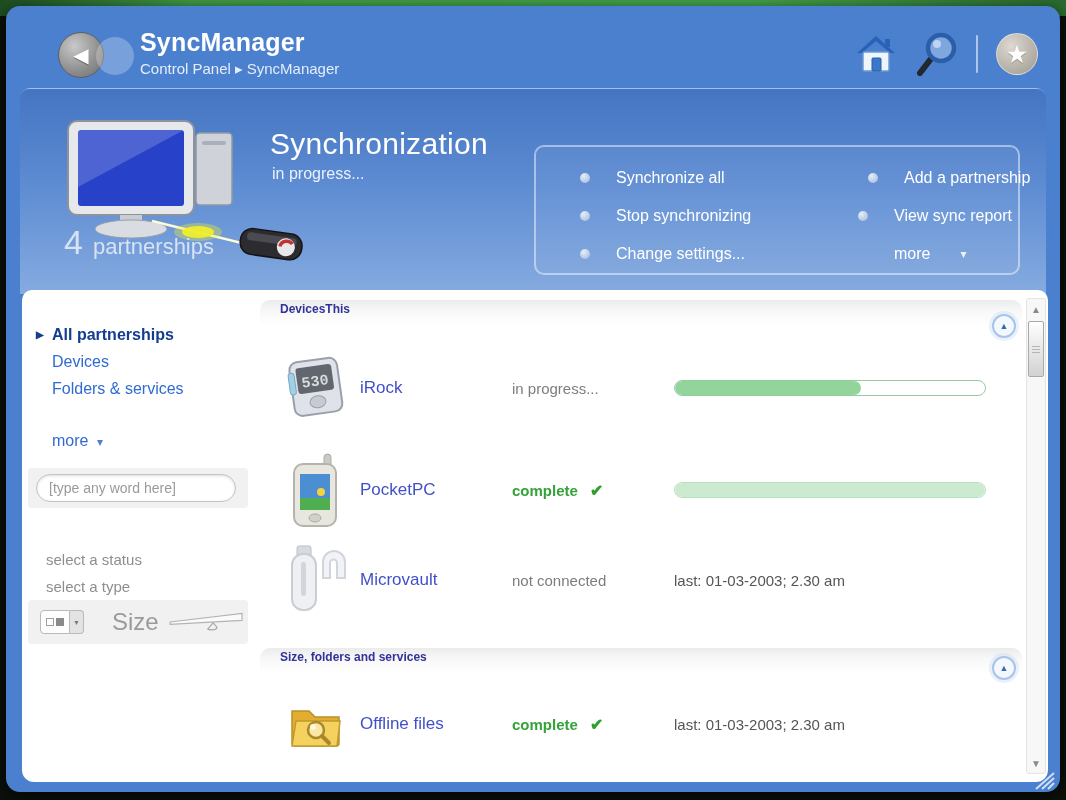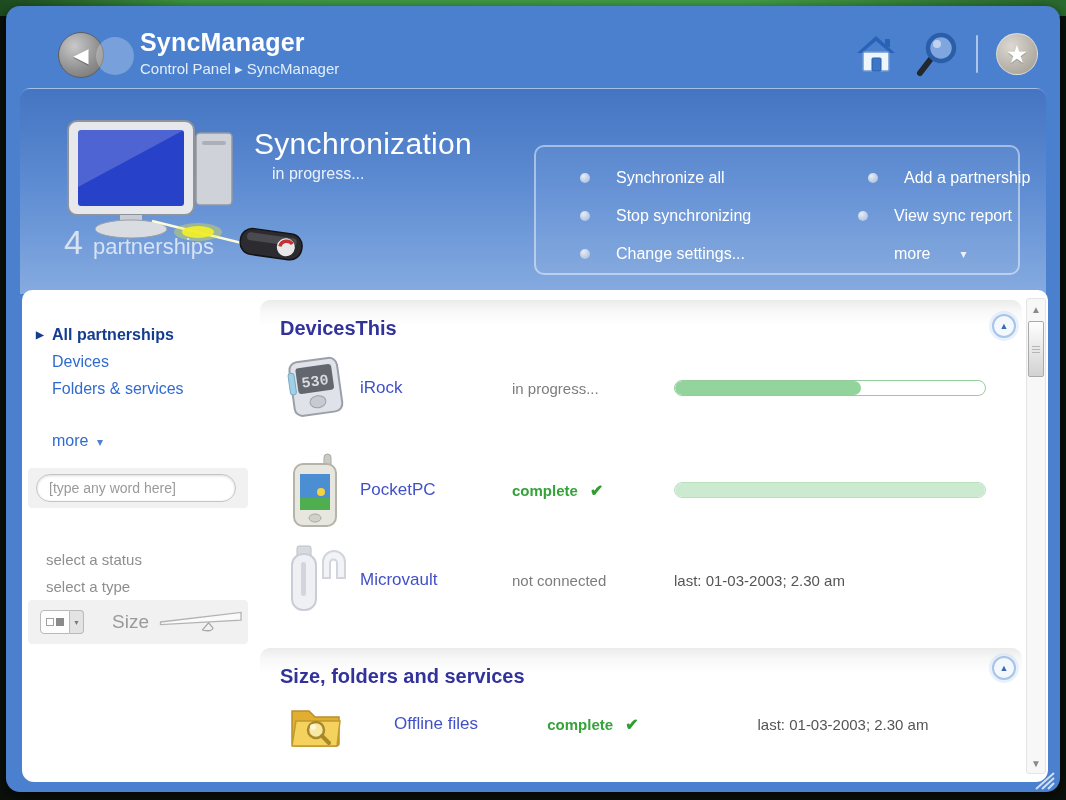--- a/index.html
+++ b/index.html
@@ -41,21 +41,21 @@
     text-shadow:0 1px 1px rgba(0,0,0,.25); }
   
   .header-band { position:absolute; left:14px; right:14px; top:82px; height:206px;
     border-radius:10px 10px 0 0;
     background:linear-gradient(180deg,#4574c2 0%, #5c8bd2 45%, #7aa2dc 85%, #86abe0 100%);
     border-top:1px solid rgba(255,255,255,.25); }
   .sync-illustration { position:absolute; left:28px; top:18px; }
   .count-line { position:absolute; left:44px; top:134px; color:#d7e2f3; display:flex; align-items:baseline; gap:10px; }
   .count-num { font-size:34px; font-weight:400; }
   .count-label { font-size:22px; }
-  .status-title { position:absolute; left:234px; top:38px; color:#fff; font-size:30px; letter-spacing:.3px;text-align:right; }
+  .status-title { position:absolute; left:250px; top:38px; color:#fff; font-size:30px; letter-spacing:.3px;text-align:right; }
   .status-sub { position:absolute; left:252px; top:76px; color:#e9f1fc; font-size:16px; }
   .tasks-panel { position:absolute; right:26px; top:56px; width:486px; height:130px;
     border:2px solid rgba(255,255,255,.45); border-radius:10px; background:rgba(255,255,255,.05); }
   .task-item { position:absolute; display:flex; align-items:center; gap:26px; color:#fff; font-size:16px; cursor:pointer; white-space:nowrap; }
   .task-bullet { width:10px; height:10px; border-radius:50%;
     background:radial-gradient(circle at 35% 30%, #e6edf7, #b6c6e2 70%, #9fb3d6); flex:0 0 auto; }
   .t-l0 { left:44px; top:22px; } .t-l1 { left:44px; top:60px; } .t-l2 { left:44px; top:98px; }
   .t-r0 { left:332px; top:22px; } .t-r1 { left:322px; top:60px; }
   .t-more { left:358px; top:98px; }
   .more-arrow { font-size:12px; opacity:.85; margin-left:4px; }
@@ -78,37 +78,37 @@
   .f0 { top:225px; } .f1 { top:252px; } .f-more { top:279px; }
   .size-strip { position:absolute; left:6px; right:10px; top:310px; height:44px; background:#f1f1f1; border-radius:4px;
     display:flex; align-items:center; }
   .view-selector { margin-left:12px; display:flex; cursor:pointer; }
   .vs-main { width:30px; height:24px; background:#fdfdfd; border:1px solid #b9b9b9; border-radius:4px 0 0 4px;
     display:flex; align-items:center; justify-content:center; gap:2px; }
   .vs-sq1 { width:8px; height:8px; border:1px solid #a0a0a0; background:#fff; }
   .vs-sq2 { width:8px; height:8px; background:#8a8a8a; }
   .vs-drop { width:14px; height:24px; background:#e3e3e3; border:1px solid #b9b9b9; border-left:none;
     border-radius:0 4px 4px 0; color:#7a7a7a; font-size:7px; display:flex; align-items:center; justify-content:center; }
-  .size-label { margin-left:28px; font-size:19px; color:#9a9a9a; }
+  .size-label { margin-left:28px; font-size:24px; color:#9a9a9a; }
   .size-slider { margin-left:8px; cursor:pointer; }
   
   .main { position:absolute; left:236px; width:766px; top:0; bottom:0; }
   .card { position:absolute; left:2px; right:2px; border-radius:10px;
     background:linear-gradient(180deg,#ebebeb 0px, #f7f7f7 10px, #ffffff 26px); }
   .card1 { top:10px; height:342px; }
   .card2 { top:358px; bottom:0; border-radius:10px 10px 12px 12px; }
-  .card-title { position:absolute; left:20px; top:17px; font-size:20px; font-weight:bold; color:#32329b; }
+  .card-title { position:absolute; left:20px; top:2px; font-size:12px; font-weight:bold; color:#32329b; }
   .collapse-btn { position:absolute; right:6px; top:14px; width:24px; height:24px; border-radius:50%;
     background:#f3f8fd; border:2px solid #a8c4e8; color:#3c66ae; font-size:9px;
     display:flex; align-items:center; justify-content:center; cursor:pointer;
     box-shadow:0 0 0 3px rgba(190,215,245,.35); }
   .row { position:absolute; left:10px; right:10px; height:84px;
     display:grid; grid-template-columns:90px 152px 162px 1fr; align-items:center; }
   .r1-0 { top:46px; } .r1-1 { top:148px; } .r1-2 { top:238px; }
-  .r2-0 { top:34px;text-align:center; }
+  .r2-0 { top:34px; }
   .row-icon { display:flex; align-items:center; justify-content:center; }
   .row-name { font-size:17px; color:#4150c8; cursor:pointer; }
   .row-status { font-size:15px; color:#7d7d7d; }
   .status-green { color:#35a23a; font-weight:bold; }
   .check { color:#2f9e2f; font-size:16px; margin-left:8px; font-weight:bold; }
   .row-last { font-size:15px; color:#555; }
   .pbar { width:312px; height:16px; border-radius:8px; border:1px solid #97cd9e; background:#fff; overflow:hidden; }
   .pbar-fill { height:100%; border-radius:8px; background:#93d49d; }
   .pbar-light { border-color:#b9e0bf; }
   .pbar-light .pbar-fill { background:#cbeacf; }

